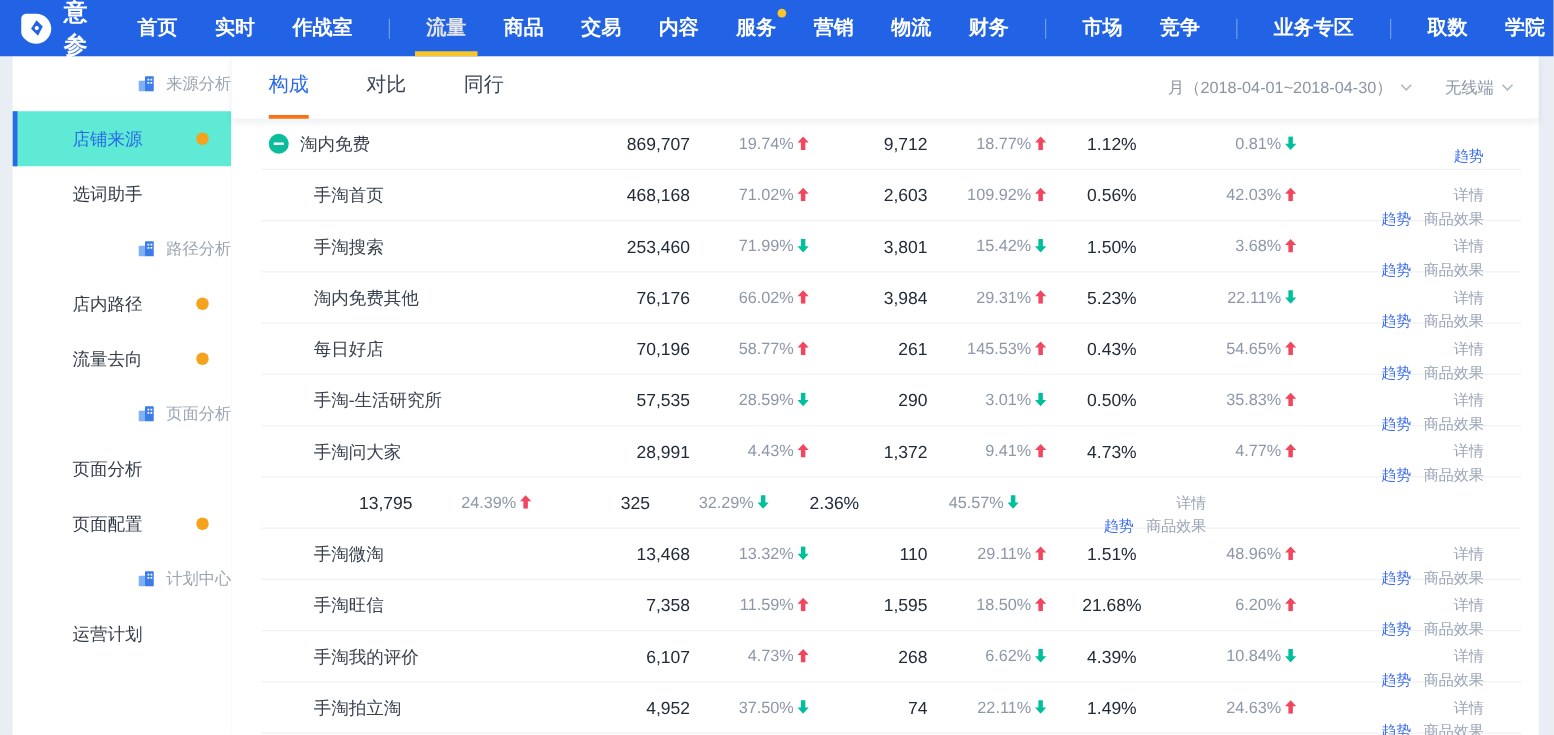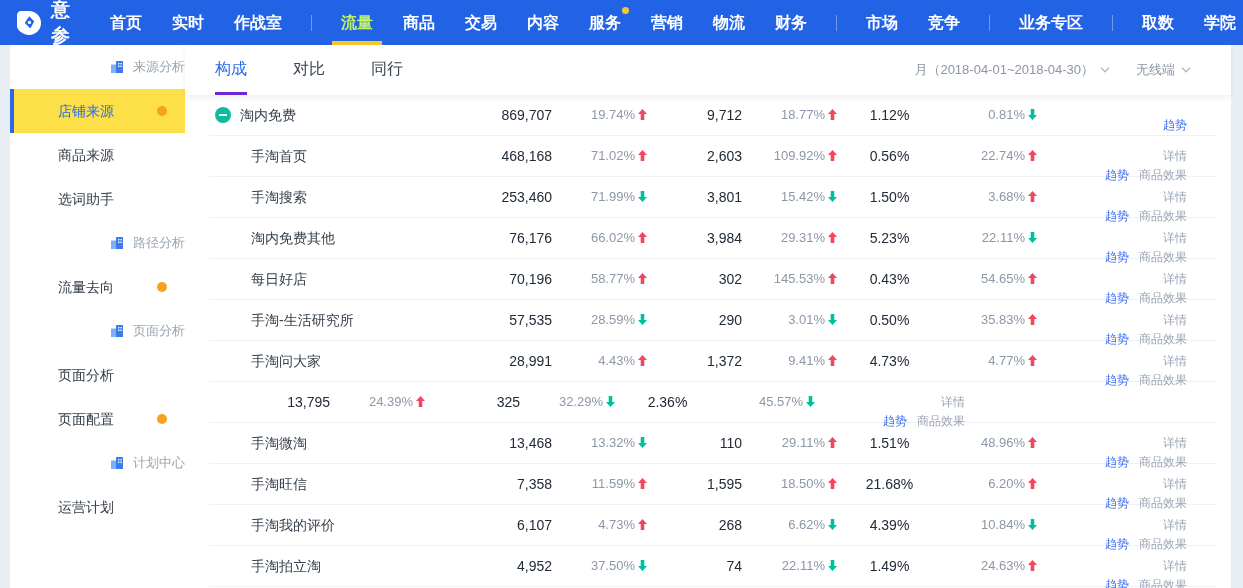--- a/index.html
+++ b/index.html
@@ -10,38 +10,38 @@
     -webkit-font-smoothing:antialiased;
   }
   
   .topnav{
     position:absolute;top:0;left:0;right:0;height:45px;background:#2263e5;
     display:flex;align-items:center;padding-left:16px;color:#fff;z-index:10;
   }
   .brand{display:flex;align-items:center;gap:9px;margin-right:24px;cursor:pointer;}
   .brand-name{font-size:19px;font-weight:bold;letter-spacing:1px;}
   .nav-item{position:relative;height:45px;line-height:45px;font-size:16px;font-weight:bold;margin:0 15px;cursor:pointer;white-space:nowrap;}
-  .nav-item.active{color:#bef264;}
+  .nav-item.active{color:#e5e5e5;}
   .nav-item.active::after{content:"";position:absolute;left:-9px;right:-9px;bottom:0;height:4px;background:#f9c62a;}
   .nav-badge{position:absolute;top:7px;right:-8px;width:7px;height:7px;border-radius:50%;background:#f9c62a;}
   .nav-divider{width:1px;height:16px;background:rgba(255,255,255,.35);margin:0 14px;flex:none;}
   
   .sidebar{position:absolute;top:45px;left:10px;width:175px;bottom:0;background:#fff;overflow:hidden;box-shadow:1px 0 3px rgba(31,56,88,.05);}
   .side-section{height:44px;display:flex;align-items:center;gap:9px;font-size:13px;color:#9aa5b1;justify-content:flex-end;}
   .side-item{position:relative;height:44px;line-height:44px;padding-left:48px;font-size:14px;color:#333c48;cursor:pointer;}
-  .side-item.active{background:#fde047;color:#2a6ae9;border-left:4px solid #2a6ae9;padding-left:44px;}
+  .side-item.active{background:#5eead4;color:#2a6ae9;border-left:4px solid #2a6ae9;padding-left:44px;}
   .side-dot{position:absolute;right:18px;top:17px;width:10px;height:10px;border-radius:50%;background:#f5a21d;}
   
   .main{position:absolute;top:45px;left:185px;right:12px;bottom:0;}
   .tabsbar{position:relative;height:50px;background:#fff;display:flex;align-items:center;box-shadow:0 3px 5px rgba(31,56,88,.07);z-index:2;}
   #tabs{display:flex;height:50px;}
   .tab{height:50px;line-height:48px;box-sizing:border-box;margin-left:46px;font-size:16px;color:#3a4454;cursor:pointer;}
   .tab:first-child{margin-left:30px;}
-  .tab.active{color:#2a6ae9;border-bottom:3px solid #6d28d9;}
-  .tabs-right{margin-left:auto;display:flex;align-items:flex-end;gap:26px;padding-right:40px;font-size:13px;color:#8b95a5;}
+  .tab.active{color:#2a6ae9;border-bottom:3px solid #f97316;}
+  .tabs-right{margin-left:auto;display:flex;align-items:flex-end;gap:26px;padding-right:20px;font-size:13px;color:#8b95a5;}
   .filter{display:flex;align-items:center;gap:6px;cursor:pointer;white-space:nowrap;}
   
   .tablewrap{position:absolute;top:50px;left:0;right:0;bottom:0;background:#fff;overflow:hidden;padding:0 14px 0 24px;box-sizing:border-box;z-index:1;}
   .trow{display:flex;align-items:center;height:41px;box-sizing:border-box;border-bottom:1px solid #eef1f6;padding:0 30px 0 6px;}
   .c-name{flex:1;display:flex;align-items:center;min-width:0;}
   .level1 .c-name{padding-left:36px;}
   .c-name .lbl{font-size:14px;color:#39424e;max-width:122px;line-height:18px;}
   .toggle{width:16px;height:16px;border-radius:50%;background:#0cbd9b;position:relative;margin-right:9px;flex:none;cursor:pointer;}
   .toggle::after{content:"";position:absolute;left:4px;top:7px;width:8px;height:2px;background:#fff;}
   .c-num{width:115px;text-align:right;font-size:14px;color:#222b38;flex:none;}
@@ -103,35 +103,35 @@
             <rect x="6" y="1" width="7" height="12" rx="0.5" fill="#3b7ce8"></rect>
             <rect x="8" y="3" width="1.4" height="1.4" fill="#fff"></rect>
             <rect x="10.4" y="3" width="1.4" height="1.4" fill="#fff"></rect>
             <rect x="8" y="5.6" width="1.4" height="1.4" fill="#fff"></rect>
             <rect x="10.4" y="5.6" width="1.4" height="1.4" fill="#fff"></rect>
           </svg>
         </span>
         <span>来源分析</span>
       </div>
       <div class="side-item active"><span>店铺来源</span><span class="side-dot"></span></div>
-      <div class="side-item"><span>商品来源</span></div>
       <div class="side-item"><span>选词助手</span></div>
       <div class="side-section">
         <span style="display: flex;">
           <svg width="14" height="14" viewBox="0 0 14 14">
             <rect x="1" y="4.5" width="5.5" height="8.5" rx="0.5" fill="#7fb0f5"></rect>
             <rect x="6" y="1" width="7" height="12" rx="0.5" fill="#3b7ce8"></rect>
             <rect x="8" y="3" width="1.4" height="1.4" fill="#fff"></rect>
             <rect x="10.4" y="3" width="1.4" height="1.4" fill="#fff"></rect>
             <rect x="8" y="5.6" width="1.4" height="1.4" fill="#fff"></rect>
             <rect x="10.4" y="5.6" width="1.4" height="1.4" fill="#fff"></rect>
           </svg>
         </span>
         <span>路径分析</span>
       </div>
+      <div class="side-item"><span>店内路径</span><span class="side-dot"></span></div>
       <div class="side-item"><span>流量去向</span><span class="side-dot"></span></div>
       <div class="side-section">
         <span style="display: flex;">
           <svg width="14" height="14" viewBox="0 0 14 14">
             <rect x="1" y="4.5" width="5.5" height="8.5" rx="0.5" fill="#7fb0f5"></rect>
             <rect x="6" y="1" width="7" height="12" rx="0.5" fill="#3b7ce8"></rect>
             <rect x="8" y="3" width="1.4" height="1.4" fill="#fff"></rect>
             <rect x="10.4" y="3" width="1.4" height="1.4" fill="#fff"></rect>
             <rect x="8" y="5.6" width="1.4" height="1.4" fill="#fff"></rect>
             <rect x="10.4" y="5.6" width="1.4" height="1.4" fill="#fff"></rect>
@@ -211,21 +211,21 @@
           </div>
           <div class="c-num">468,168</div>
           <div class="c-chg"><span>71.02%</span><span class="arr up"><svg width="9" height="11" viewBox="0 0 10 12">
                 <path fill="currentColor" d="M5 0 L10 5.5 L7 5.5 L7 12 L3 12 L3 5.5 L0 5.5 Z"></path>
               </svg></span></div>
           <div class="c-num2">2,603</div>
           <div class="c-chg"><span>109.92%</span><span class="arr up"><svg width="9" height="11" viewBox="0 0 10 12">
                 <path fill="currentColor" d="M5 0 L10 5.5 L7 5.5 L7 12 L3 12 L3 5.5 L0 5.5 Z"></path>
               </svg></span></div>
           <div class="c-rate">0.56%</div>
-          <div class="c-chg"><span>22.74%</span><span class="arr up"><svg width="9" height="11" viewBox="0 0 10 12">
+          <div class="c-chg"><span>42.03%</span><span class="arr up"><svg width="9" height="11" viewBox="0 0 10 12">
                 <path fill="currentColor" d="M5 0 L10 5.5 L7 5.5 L7 12 L3 12 L3 5.5 L0 5.5 Z"></path>
               </svg></span></div>
           <div class="c-act">
             <div><span class="link-gray">详情</span></div>
             <div class="act-line2">
               <span class="link-blue">趋势</span>
               <span class="link-gray">商品效果</span>
             </div>
           </div>
         </div>
@@ -278,21 +278,21 @@
           </div>
         </div>
         <div class="trow level1">
           <div class="c-name">
             <span class="lbl">每日好店</span>
           </div>
           <div class="c-num">70,196</div>
           <div class="c-chg"><span>58.77%</span><span class="arr up"><svg width="9" height="11" viewBox="0 0 10 12">
                 <path fill="currentColor" d="M5 0 L10 5.5 L7 5.5 L7 12 L3 12 L3 5.5 L0 5.5 Z"></path>
               </svg></span></div>
-          <div class="c-num2">302</div>
+          <div class="c-num2">261</div>
           <div class="c-chg"><span>145.53%</span><span class="arr up"><svg width="9" height="11" viewBox="0 0 10 12">
                 <path fill="currentColor" d="M5 0 L10 5.5 L7 5.5 L7 12 L3 12 L3 5.5 L0 5.5 Z"></path>
               </svg></span></div>
           <div class="c-rate">0.43%</div>
           <div class="c-chg"><span>54.65%</span><span class="arr up"><svg width="9" height="11" viewBox="0 0 10 12">
                 <path fill="currentColor" d="M5 0 L10 5.5 L7 5.5 L7 12 L3 12 L3 5.5 L0 5.5 Z"></path>
               </svg></span></div>
           <div class="c-act">
             <div><span class="link-gray">详情</span></div>
             <div class="act-line2">

